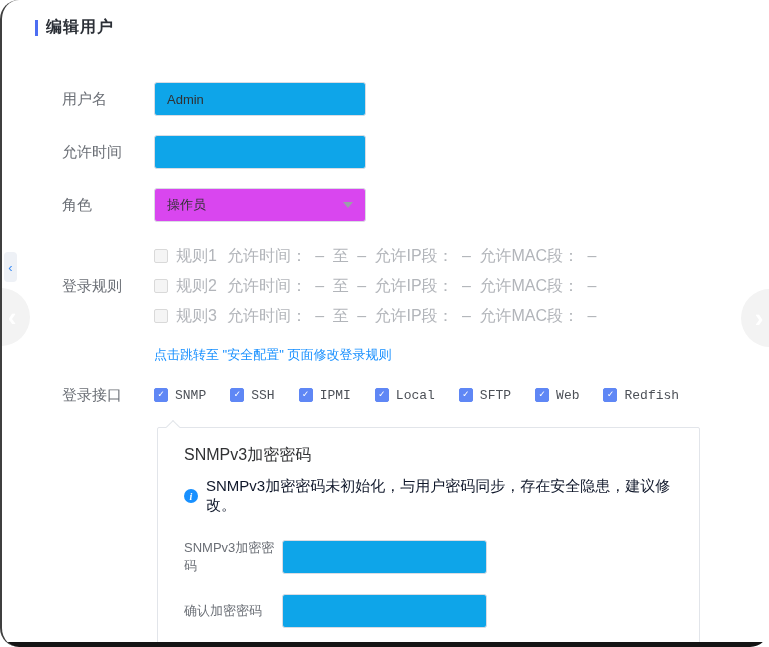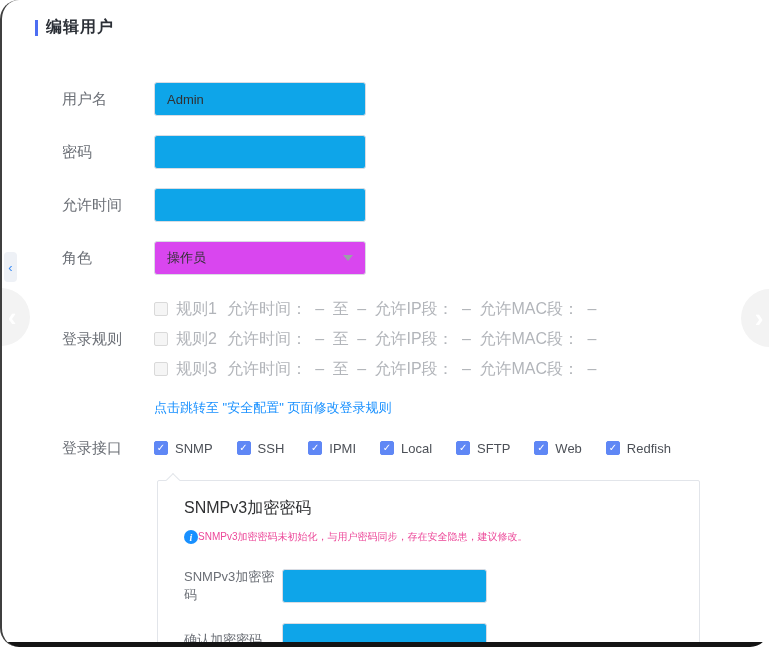--- a/index.html
+++ b/index.html
@@ -87,21 +87,21 @@
     content:"✓"; color:#fff; font-size:10px; font-weight:bold; line-height:1;
   }
   .rules-link {
     display:inline-block;
     margin:3px 0 0 152px;
     font-size:13px; color:#1890ff;
     text-decoration:none; cursor:pointer;
   }
   
   .iface-row { margin-top:14px; margin-bottom:0; }
-  .iface-list { display:flex; align-items:center; }
+  .iface-list { display:flex; align-items:center;font-family:Liberation Mono, monospace; }
   .iface-item {
     display:flex; align-items:center;
     margin-right:24px; cursor:pointer;
   }
   .iface-label {
     margin-left:7px; font-size:13px; color:#4c5057;
   }
   
   .snmp-panel {
     position:relative;
@@ -126,21 +126,21 @@
     margin-top:11px;
   }
   .info-icon {
     width:14px; height:14px; flex:0 0 14px;
     border-radius:50%; background:#1890ff;
     color:#fff; font-size:10px; font-style:italic; font-weight:bold;
     display:inline-flex; align-items:center; justify-content:center;
     font-family:"Liberation Serif","DejaVu Serif",serif;
   }
   .notice-text {
-    margin-left:0; font-size:10px; color:#ec4899;
+    margin-left:8px; font-size:15px; color:#0f172a;
   }
   .panel-row {
     display:flex; align-items:center;
     margin-top:19px;
   }
   .panel-row.first { margin-top:24px; }
   .panel-label {
     width:98px; flex:0 0 98px;
     font-size:13px; color:#6b6f76;
   }
@@ -180,24 +180,20 @@
     <h1 class="page-title">编辑用户</h1>
   </div>
 
   <div class="form">
 
     <div class="row">
       <span class="row-label">用户名</span>
       <input class="text-input" type="text" value="Admin" style="">
     </div>
 
-    <div class="row">
-      <span class="row-label">密码</span>
-      <input class="text-input" type="password" value="" style="">
-    </div>
 
     <div class="row">
       <span class="row-label">允许时间</span>
       <input class="text-input" type="password" value="" style="">
     </div>
 
     <div class="row">
       <span class="row-label">角色</span>
       <div class="select-box">
         <span>操作员</span>

